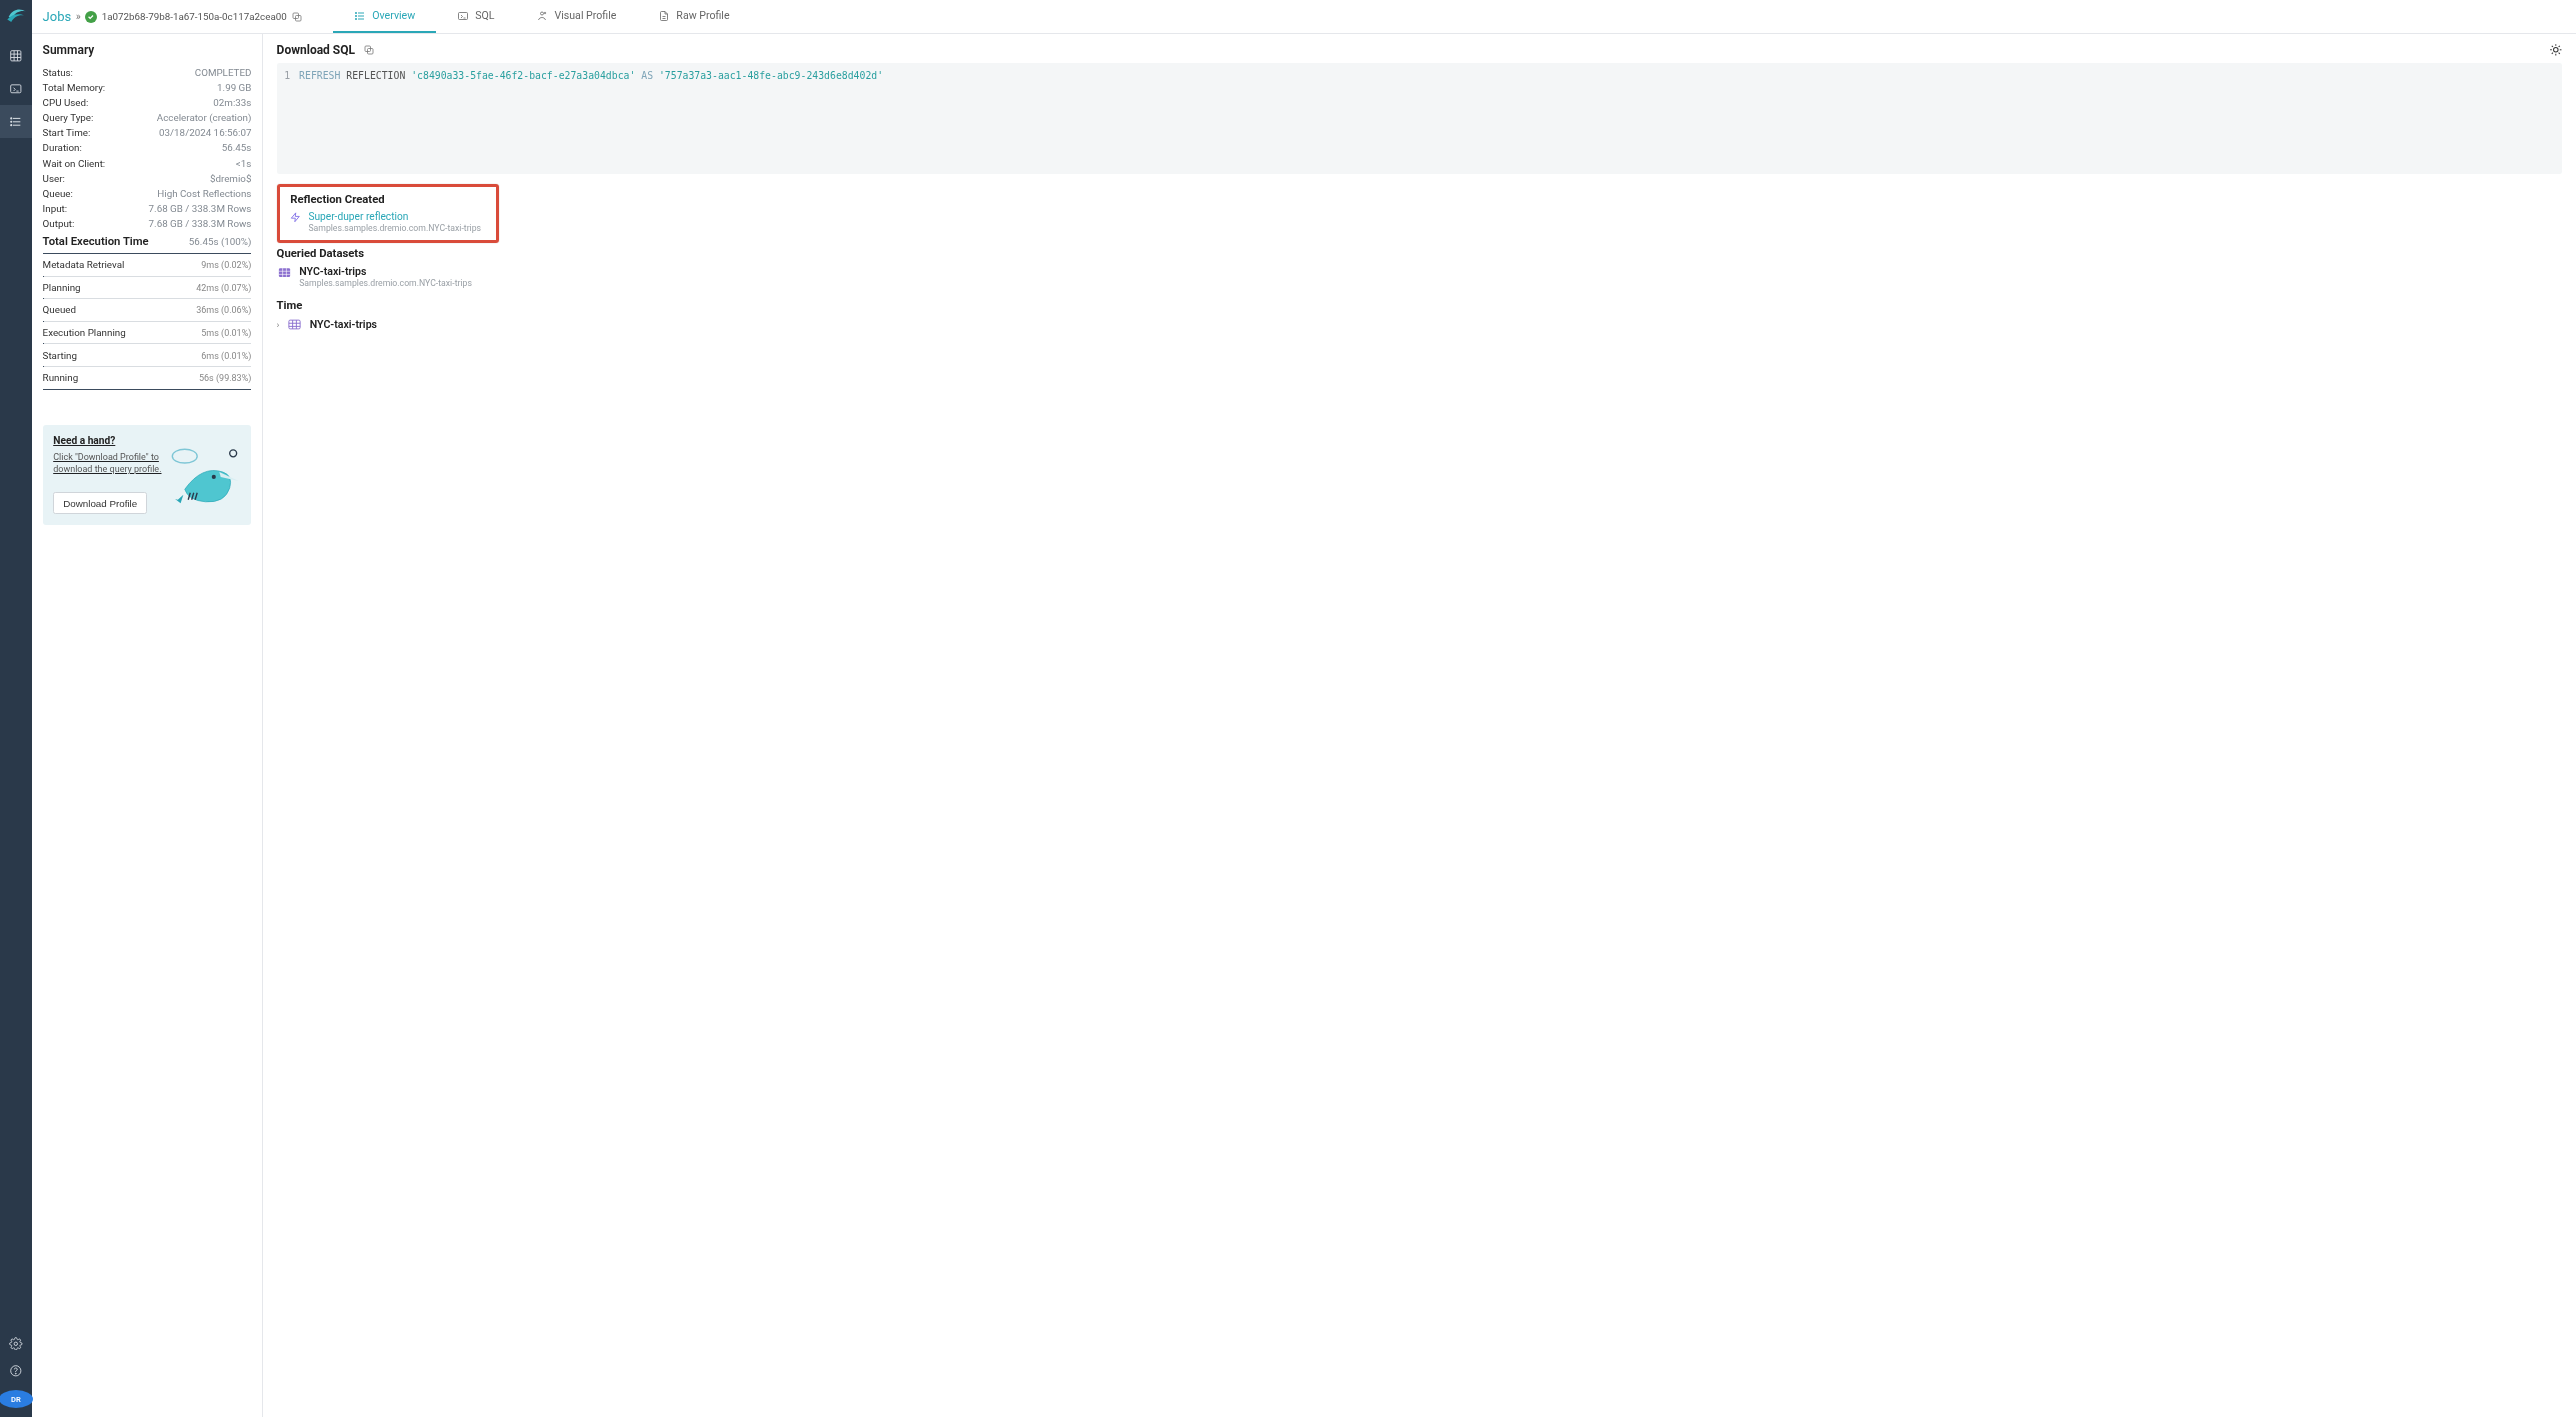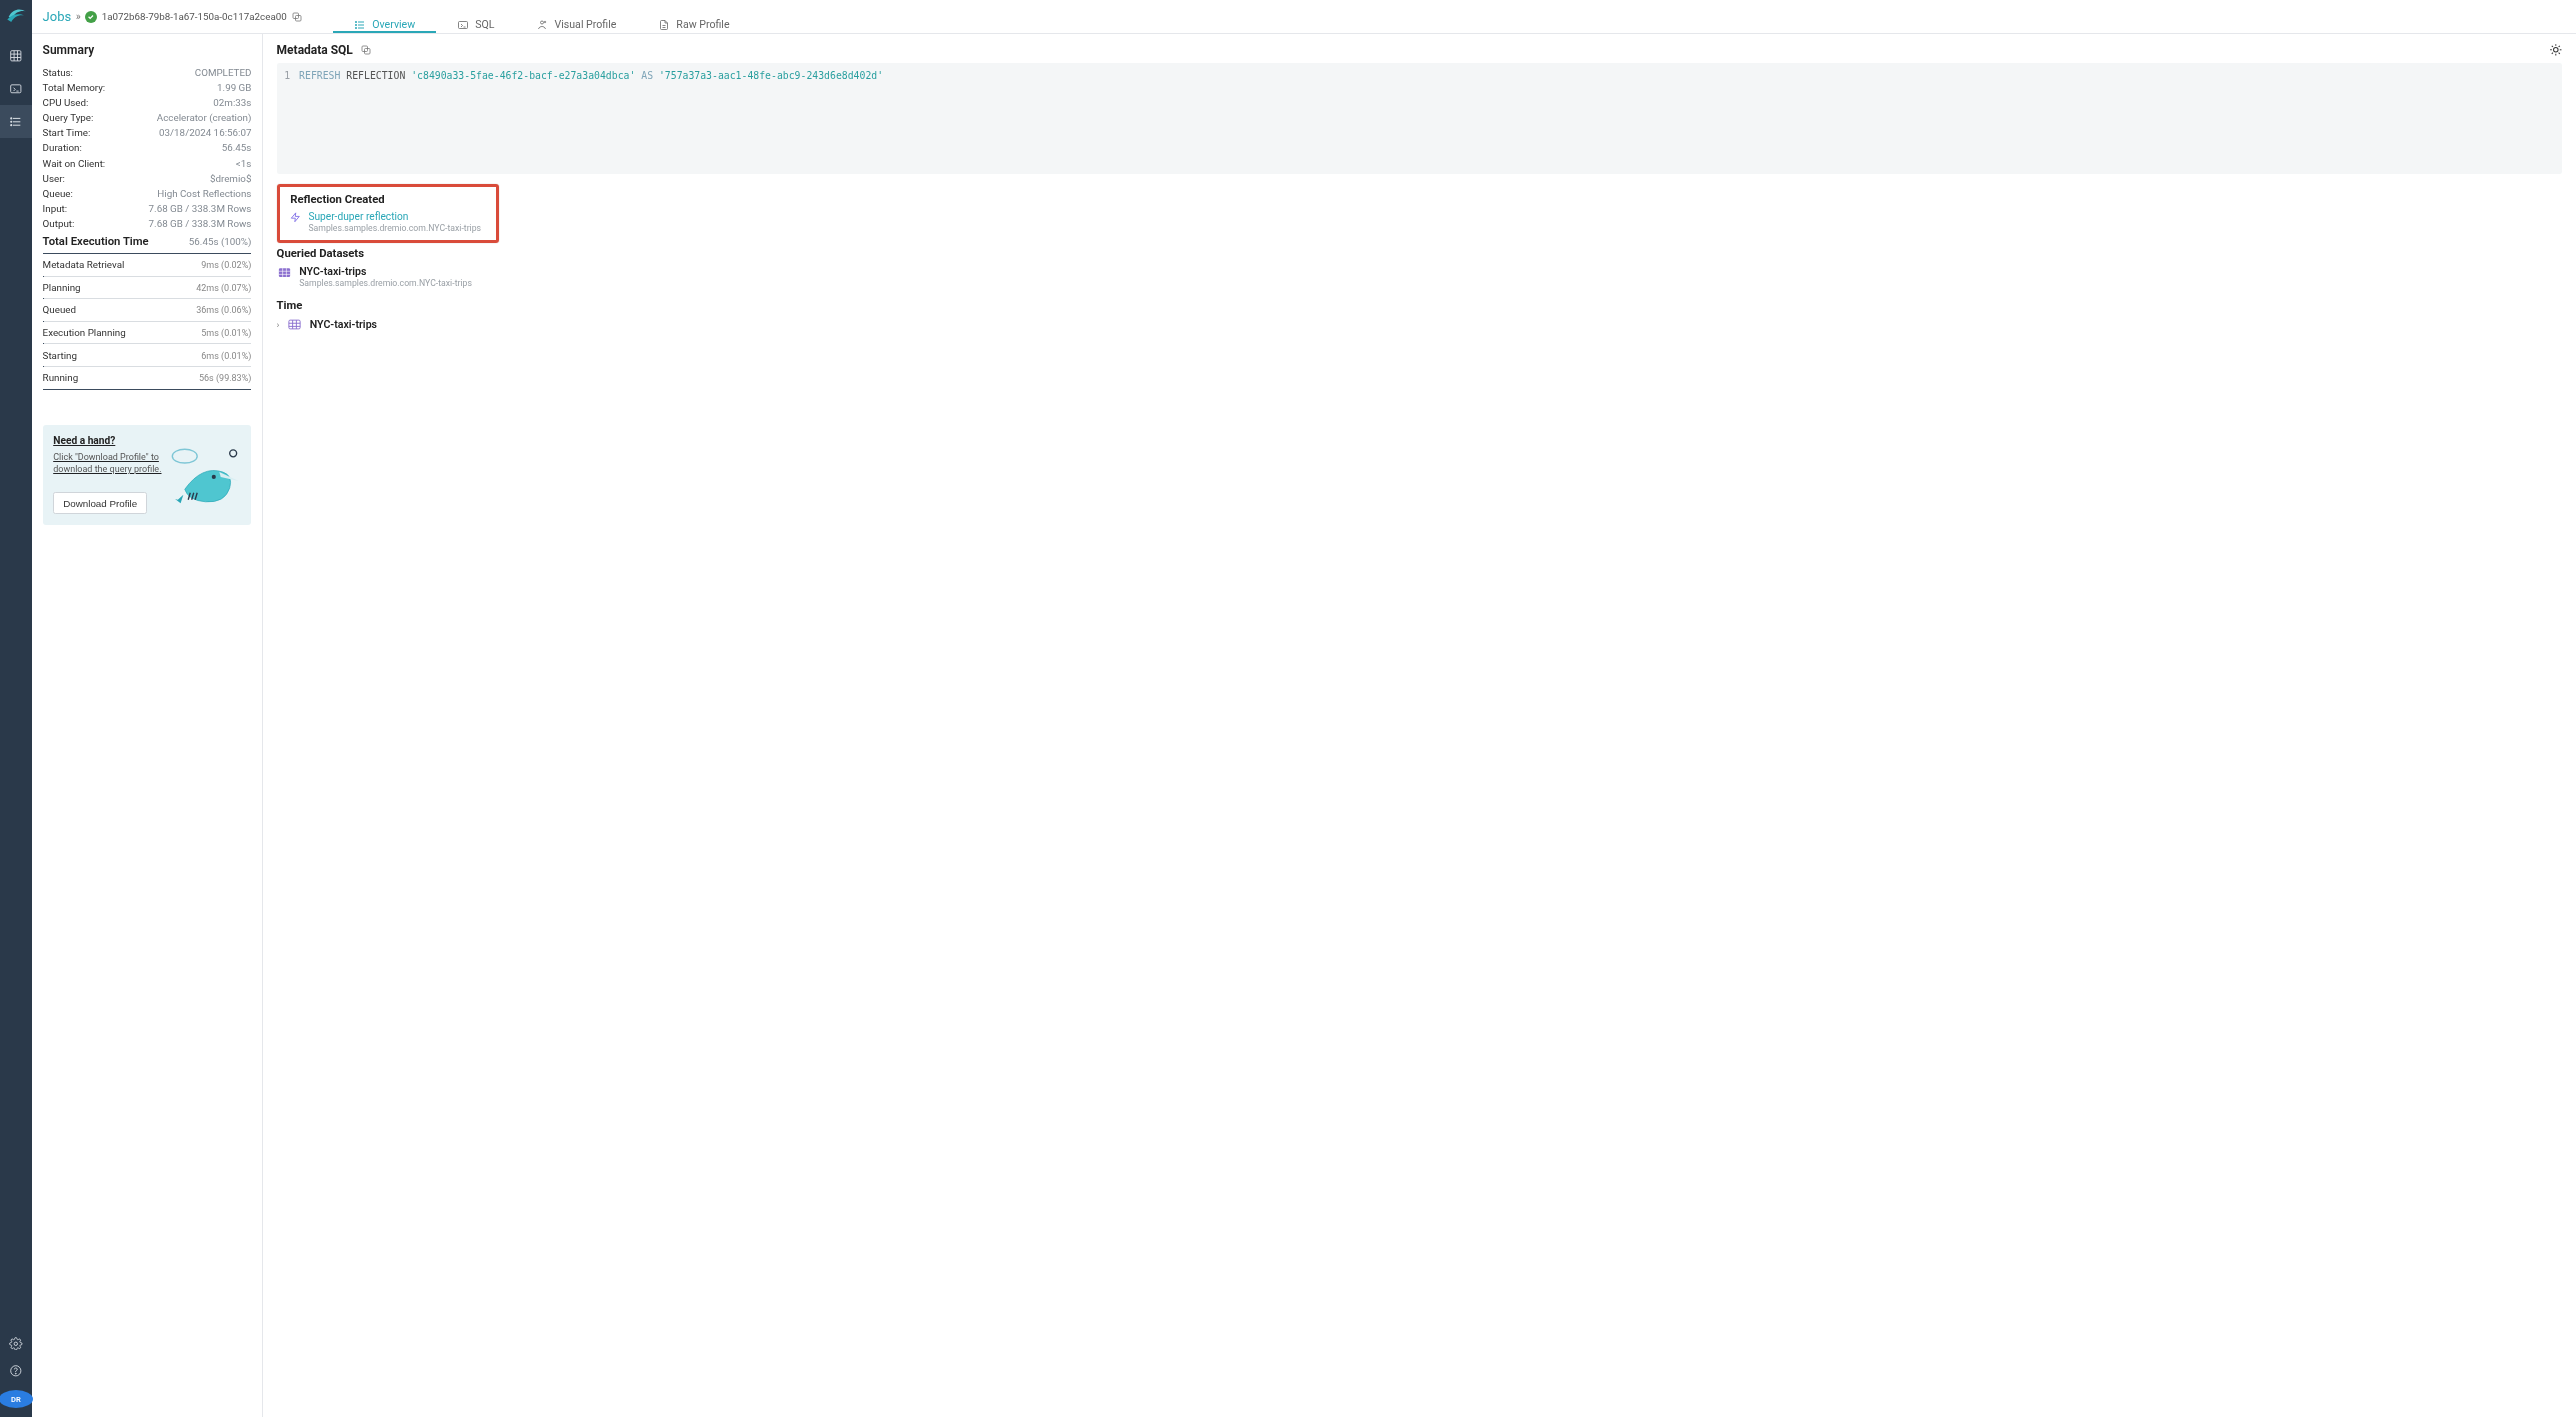--- a/index.html
+++ b/index.html
@@ -62,21 +62,21 @@
   .breadcrumb .chevron { color: #7a7a7a; font-size: 10.6px; }
   .breadcrumb .status-dot {
     width: 12px; height: 12px; border-radius: 50%; background: #43a047;
     display:inline-flex; align-items:center; justify-content:center;
   }
   .breadcrumb .status-dot svg { display:block; }
   .breadcrumb .job-id { color: #555; font-size: 9.8px; }
   .copy-icon { color: #777; cursor:pointer; display:inline-flex; }
   .tabs { display: flex; align-items: stretch; gap: 0; margin-left: 15px;}
   .tab {
-    display: flex; align-items: flex-end; gap: 6px;
+    display: flex; align-items: center; gap: 6px;
     padding: 0 21px; font-size: 10.6px; color: #666;
     cursor: pointer;
     border-bottom: 2.3px solid transparent;
   }
   .tab.active { color: #2aa7b7; border-bottom-color: #2aa7b7; }
   .tab svg { flex-shrink: 0; }
 
   
   .content { display: flex; flex: 1; }
   .sidepanel {
@@ -411,21 +411,21 @@
               <line x1="2" y1="12" x2="5" y2="12"></line>
               <line x1="19" y1="12" x2="22" y2="12"></line>
               <line x1="4.9" y1="4.9" x2="7" y2="7"></line>
               <line x1="17" y1="17" x2="19.1" y2="19.1"></line>
               <line x1="4.9" y1="19.1" x2="7" y2="17"></line>
               <line x1="17" y1="7" x2="19.1" y2="4.9"></line>
             </svg>
         </div>
 
         <div class="section-title">
-          <span>Metadata SQL</span>
+          <span>Download SQL</span>
           <span class="copy-icon">
             <svg width="12" height="12" viewBox="0 0 24 24" fill="none" stroke="#777" stroke-width="1.6">
                 <rect x="9" y="9" width="11" height="11" rx="2"></rect>
                 <rect x="4" y="4" width="11" height="11" rx="2"></rect>
               </svg>
           </span>
         </div>
         <div class="code-block"><span class="code-line"><span class="ln">1</span><span class="tok-kw">REFRESH</span> <span class="tok-word">REFLECTION</span> <span class="tok-str">'c8490a33-5fae-46f2-bacf-e27a3a04dbca'</span> <span class="tok-kw">AS</span> <span class="tok-str">'757a37a3-aac1-48fe-abc9-243d6e8d402d'</span></span></div>
 
         <div class="highlight-box">

